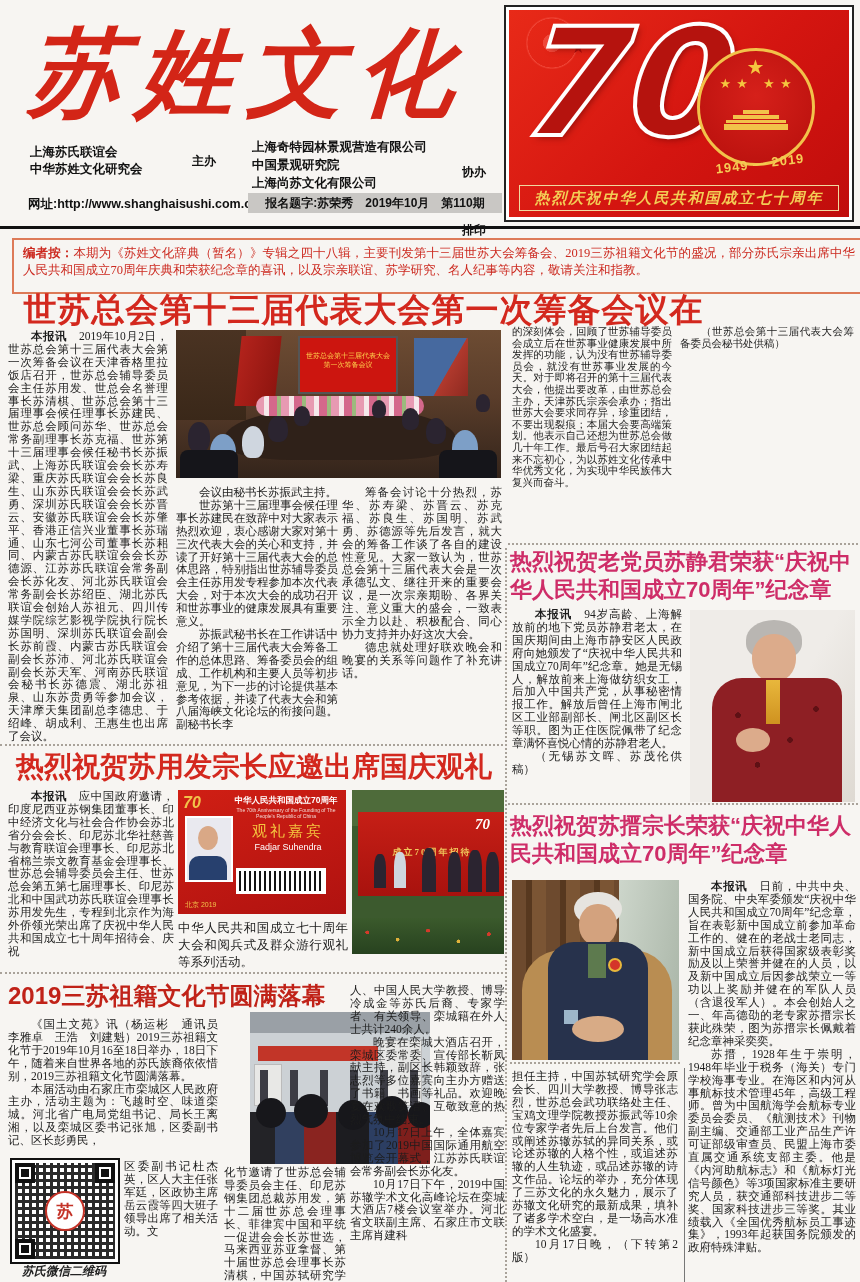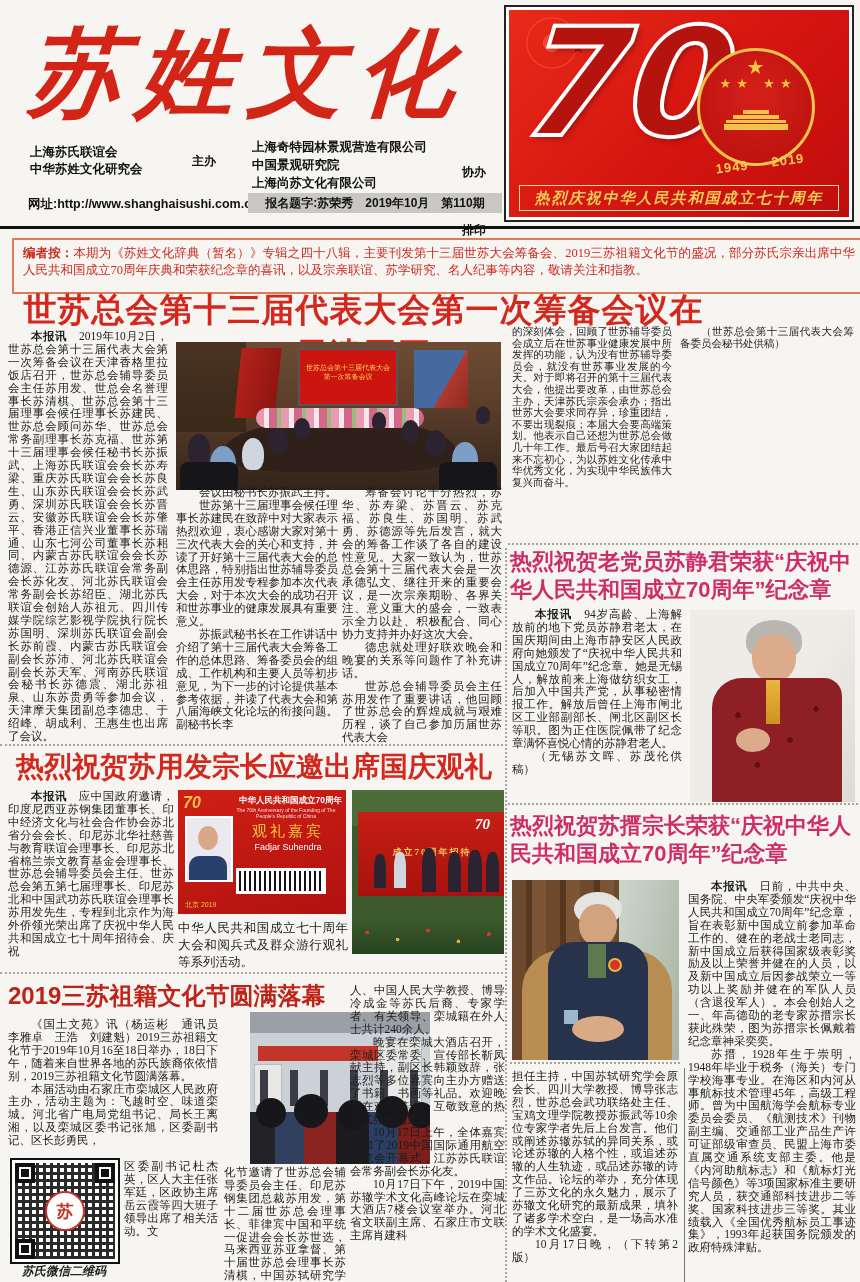--- a/index.html
+++ b/index.html
@@ -51,39 +51,39 @@
   .col p{margin:0;text-indent:2em;}
   .col p.noind{text-indent:0;}
   .byline{text-indent:2em;}
   .sm{font-size:10.5px;line-height:11.6px;}
   
   .dots-h{border-top:2px dotted #a9a29a;height:0;}
   .dots-v{border-left:2px dotted #a9a29a;width:0;}
   .line-v{border-left:1px solid #777;width:0;}
   
   .ph{overflow:hidden;}
-  .ph-conf{left:176px;top:330px;width:325px;height:148px;background:linear-gradient(#6d4c33 0%,#5a3d2a 45%,#33241b 100%);margin-top:12px;}
+  .ph-conf{left:176px;top:330px;width:325px;height:148px;background:linear-gradient(#6d4c33 0%,#5a3d2a 45%,#33241b 100%);}
   .conf-panel{position:absolute;left:0;top:0;width:70px;height:90px;background:linear-gradient(#4a3322,#3a2819);}
   .conf-flag{position:absolute;left:62px;top:6px;width:40px;height:70px;background:linear-gradient(100deg,#b3231c,#8d140f);transform:skewX(-6deg);}
   .conf-screen{position:absolute;left:122px;top:6px;width:100px;height:58px;background:#cc150f;border:2px solid #555;
     color:#ffd34d;font-size:7px;line-height:9px;text-align:center;padding-top:14px;box-sizing:border-box;white-space:pre-line;}
   .conf-art{position:absolute;left:238px;top:8px;width:54px;height:58px;background:#3f66a8;
     background:linear-gradient(120deg,#46699f 60%,#b0392d 61%,#8e2a20 100%);}
   .conf-table{position:absolute;left:48px;top:78px;width:232px;height:52px;background:#2f2119;border-radius:45% 45% 30% 30%/60% 60% 30% 30%;}
   .conf-flowers{position:absolute;left:80px;top:66px;width:168px;height:20px;border-radius:10px;
     background:repeating-linear-gradient(90deg,#e79ab2 0 8px,#f5e8ea 8px 13px,#d4688b 13px 21px,#9cba7d 21px 25px);}
   .pp{position:absolute;border-radius:50% 50% 38% 38%;background:#2b2430;}
   .pp.blue{background:#7d9fc7;}
   .pp.lt{background:#cfd6df;}
   .conf-chair{position:absolute;width:58px;height:34px;background:#15151a;border-radius:8px 8px 0 0;}
   
   .card{left:178px;top:790px;width:168px;height:124px;background:linear-gradient(160deg,#d01f14,#b01210);
     color:#fff;font-family:"Liberation Sans",sans-serif;}
   .card-70{position:absolute;left:5px;top:4px;color:#f2c24a;font-weight:bold;font-style:italic;font-size:16px;}
-  .card-t1{position:absolute;left:52px;top:5px;width:112px;font-size:8.5px;font-weight:bold;text-align:right;}
+  .card-t1{position:absolute;left:52px;top:5px;width:112px;font-size:8.5px;font-weight:bold;text-align:center;}
   .card-t2{position:absolute;left:52px;top:17px;width:112px;font-size:5px;line-height:6px;text-align:center;color:#f3d9d4;}
   .card-role{position:absolute;left:58px;top:32px;width:104px;text-align:center;color:#f5c63f;font-size:15px;font-weight:normal;letter-spacing:3px;}
   .card-name{position:absolute;left:58px;top:52px;width:104px;text-align:center;font-size:9px;color:#fff;}
   .card-photo{position:absolute;left:7px;top:26px;width:44px;height:62px;background:#e9e9ef;border:2px solid #fff;}
   .card-face{position:absolute;left:11px;top:8px;width:20px;height:24px;border-radius:50%;background:#d9a886;}
   .card-suit{position:absolute;left:2px;bottom:0;width:38px;height:24px;background:#27406e;border-radius:10px 10px 0 0;}
   .card-bar{position:absolute;left:58px;top:78px;width:84px;height:20px;background:#fff;
     background-image:repeating-linear-gradient(90deg,#111 0 2px,#fff 2px 5px);border:3px solid #fff;}
   .card-city{position:absolute;left:7px;bottom:4px;font-size:7px;color:#f2c24a;}
   .card-cap{left:178px;top:920px;width:170px;font-size:12.5px;line-height:17px;color:#1c1c1c;text-align:justify;}
@@ -215,21 +215,20 @@
   </div>
 
   <div class="abs col" style="left:176px;top:486px;width:162px;height:258px;">
     <p>会议由秘书长苏振武主持。</p>
     <p>世苏第十三届理事会候任理事长苏建民在致辞中对大家表示热烈欢迎，衷心感谢大家对第十三次代表大会的关心和支持，并读了开好第十三届代表大会的总体思路，特别指出世苏辅导委员会主任苏用发专程参加本次代表大会，对于本次大会的成功召开和世苏事业的健康发展具有重要意义。</p>
     <p>苏振武秘书长在工作讲话中介绍了第十三届代表大会筹备工作的总体思路、筹备委员会的组成、工作机构和主要人员等初步意见，为下一步的讨论提供基本参考依据，并读了代表大会和第八届海峡文化论坛的衔接问题。副秘书长李</p>
   </div>
   <div class="abs col" style="left:342px;top:486px;width:160px;height:258px;">
     <p>筹备会讨论十分热烈，苏华、苏寿梁、苏晋云、苏克福、苏良生、苏国明、苏武勇、苏德源等先后发言，就大会的筹备工作谈了各自的建设性意见。大家一致认为，世苏总会第十三届代表大会是一次承德弘文、继往开来的重要会议，是一次宗亲期盼、各界关注、意义重大的盛会，一致表示全力以赴、积极配合、同心协力支持并办好这次大会。</p>
     <p>德忠就处理好联欢晚会和晚宴的关系等问题作了补充讲话。</p>
-    <p>世苏总会辅导委员会主任苏用发作了重要讲话，他回顾了世苏总会的辉煌成就与艰难历程，谈了自己参加历届世苏代表大会</p>
   </div>
   <div class="abs col sm" style="left:512px;top:326px;width:160px;height:214px;">
     <p class="noind">的深刻体会，回顾了世苏辅导委员会成立后在世苏事业健康发展中所发挥的功能，认为没有世苏辅导委员会，就没有世苏事业发展的今天。对于即将召开的第十三届代表大会，他提出要改革，由世苏总会主办，天津苏氏宗亲会承办；指出世苏大会要求同存异，珍重团结，不要出现裂痕；本届大会要高端策划。他表示自己还想为世苏总会做几十年工作。最后号召大家团结起来不忘初心，为以苏姓文化传承中华优秀文化，为实现中华民族伟大复兴而奋斗。</p>
   </div>
   <div class="abs col sm" style="left:680px;top:326px;width:174px;height:214px;">
     <p class="byline">（世苏总会第十三届代表大会筹备委员会秘书处供稿）</p>
   </div>
 
   <div class="abs dots-h" style="left:0;top:744px;width:503px;"></div>
   <div class="abs dots-h" style="left:508px;top:543px;width:350px;"></div>

